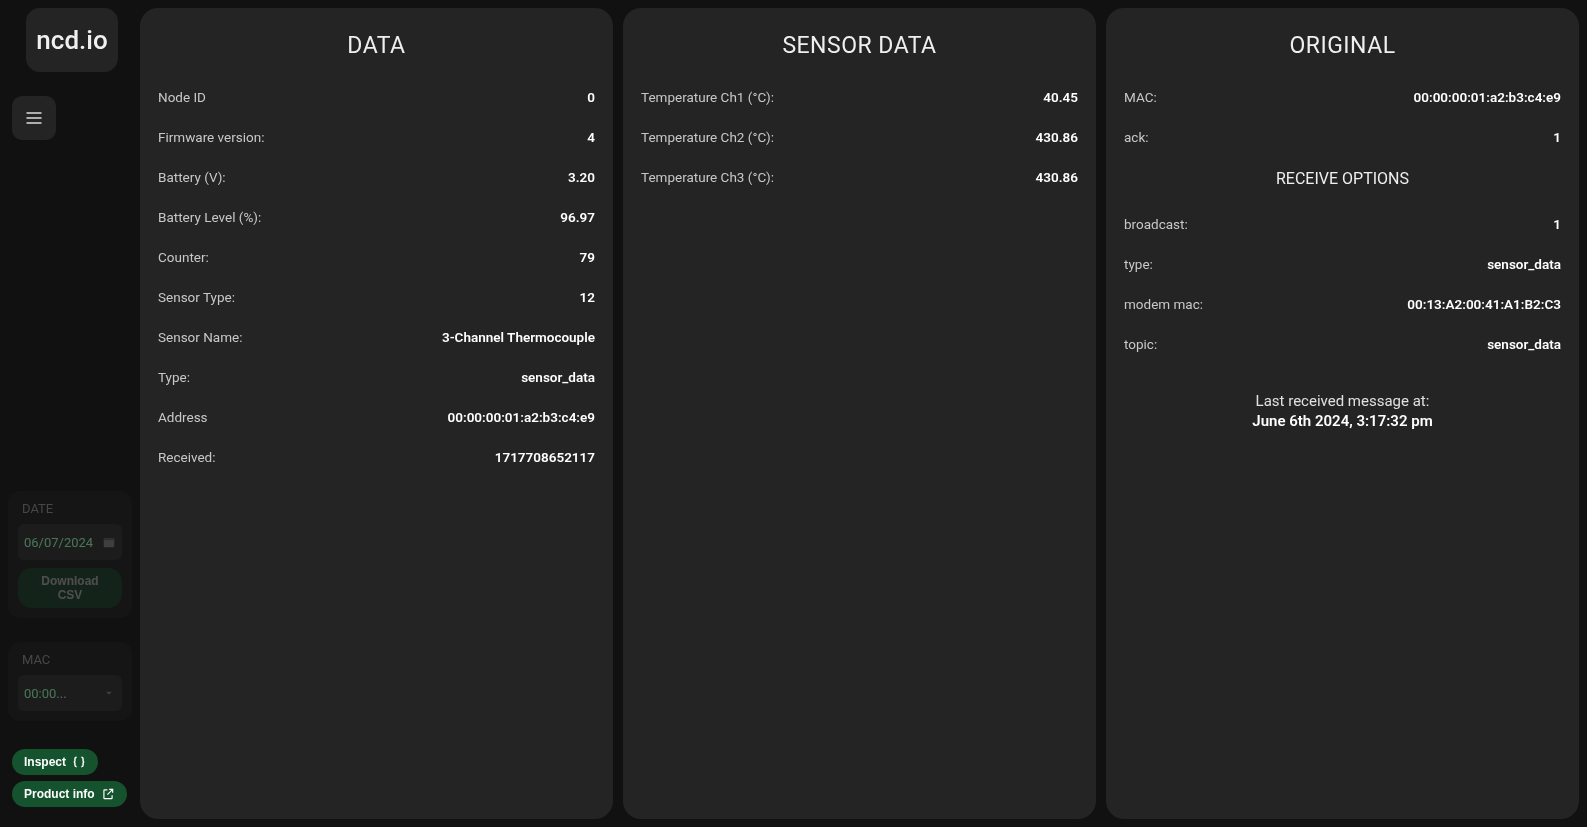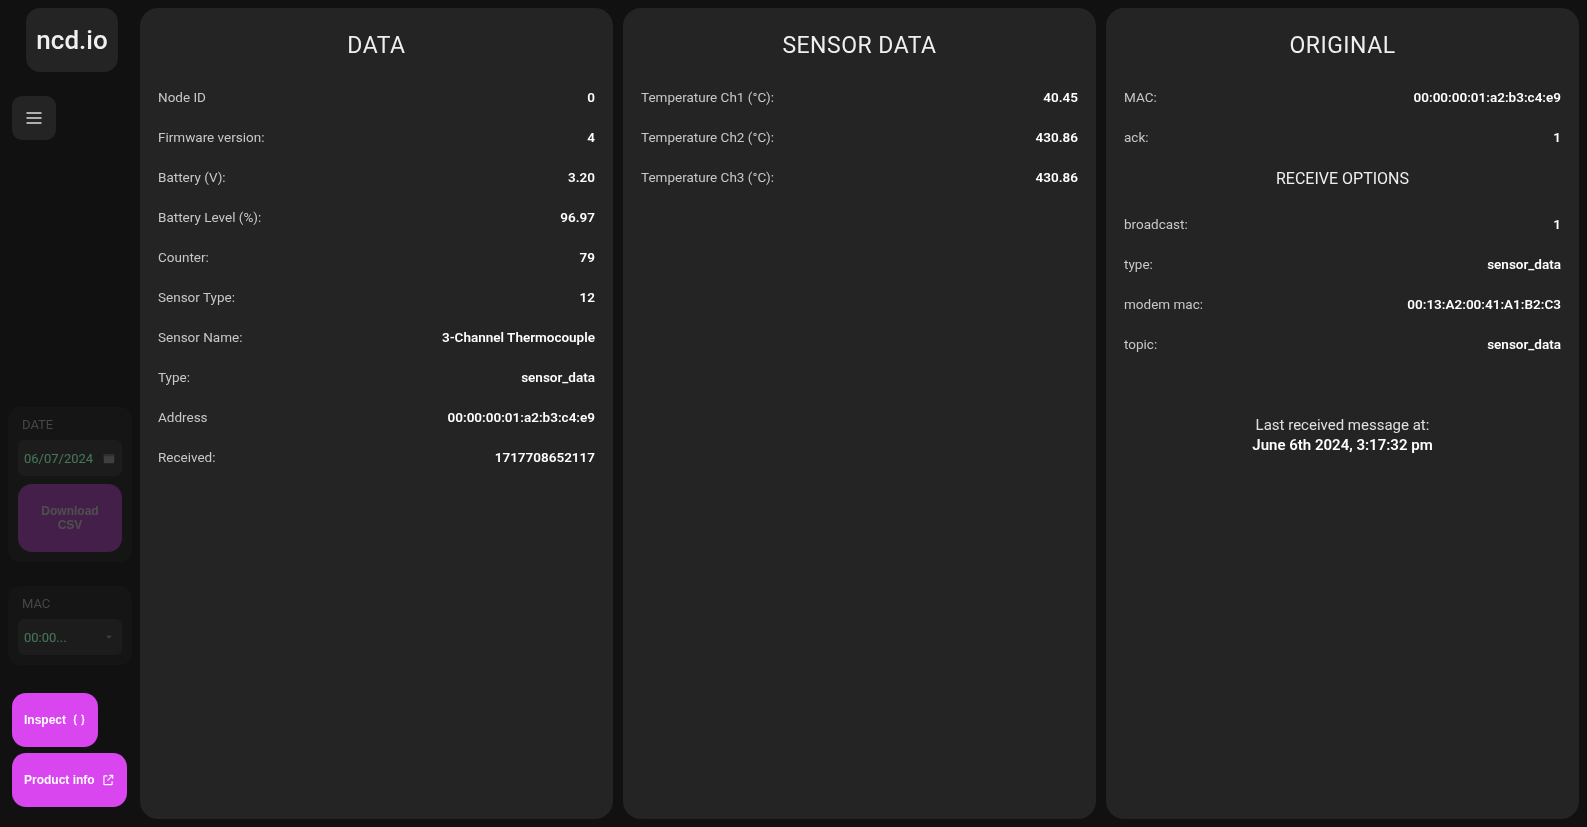--- a/index.html
+++ b/index.html
@@ -66,26 +66,26 @@
     border-radius: 6px;
     height: 36px;
     padding: 4px 6px;
     color: #86efac;
     font-size: 13px;
     display: flex;
     align-items: center;
     justify-content: space-between;
   }
   .pill-btn {
-    background: #d946ef;
+    background: #14532d;
     color: #fff;
     font-size: 12px;
     font-weight: 600;
     border-radius: 14px;
-    padding: 20px 12px;
+    padding: 6px 12px;
     display: inline-flex;
     align-items: center;
     gap: 6px;
     cursor: pointer;
     border: none;
     width: fit-content;
   }
   .pill-btn.muted { opacity: 0.55; }
   .pill-btn svg { width: 14px; height: 14px; }
   .bottom-buttons { display: flex; flex-direction: column; gap: 6px; padding: 4px; margin-bottom: 8px; }
@@ -125,21 +125,21 @@
     align-items: center;
     font-size: 13.5px;
     padding: 12px 0;
     color: #cfcfcf;
     gap: 28px;
   }
   .row .label { color: #c8c8c8; font-weight: 400; }
   .row .value { color: #ffffff; font-weight: 600; }
   .msg-block {
     text-align: center;
-    margin-top: 52px;
+    margin-top: 28px;
     font-size: 15px;
   }
   .msg-block .line1 { color: #e0e0e0; }
   .msg-block .line2 { color: #ffffff; font-weight: 600; margin-top: 2px; }
 
   .calendar-icon, .dropdown-icon {
     width: 14px; height: 14px; fill: #777;
   }
 </style>
 </head>

